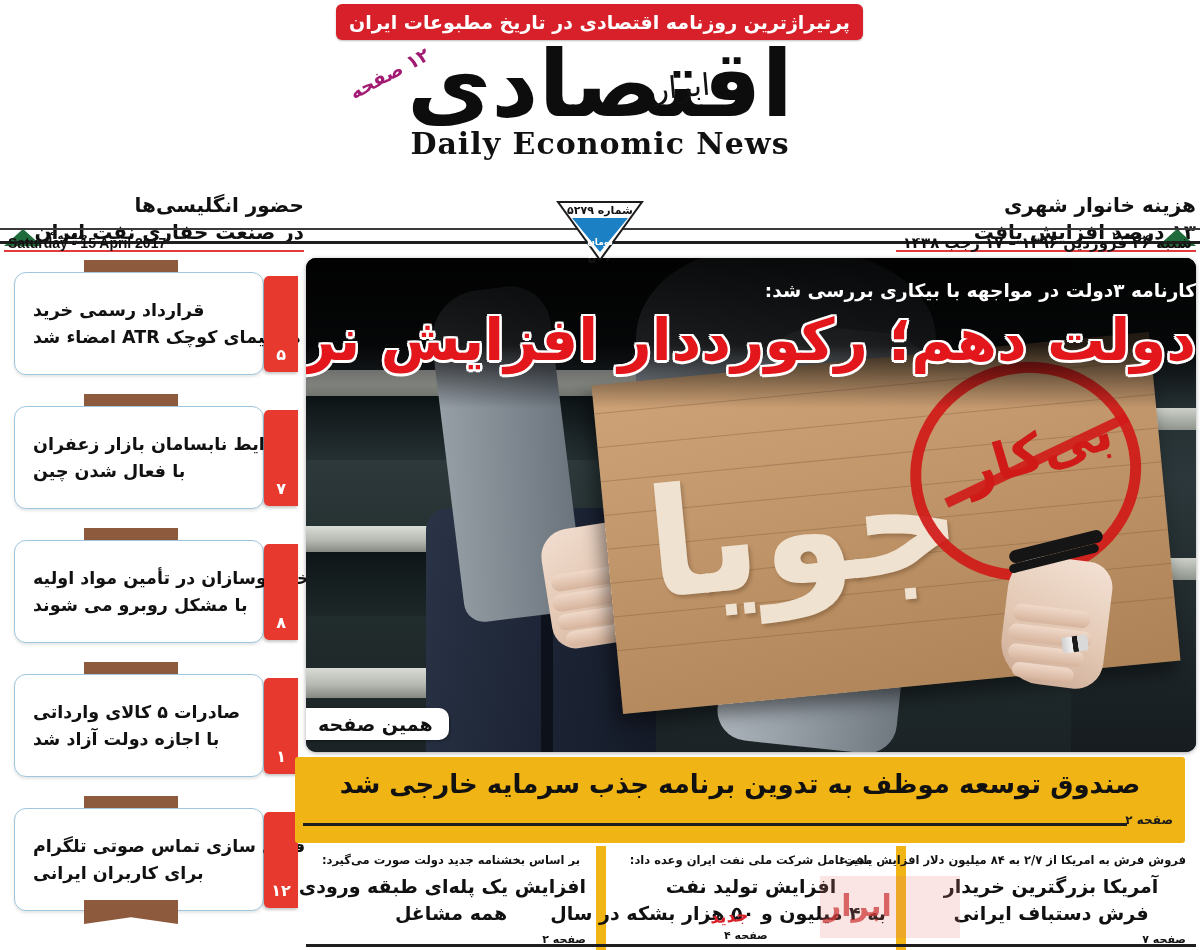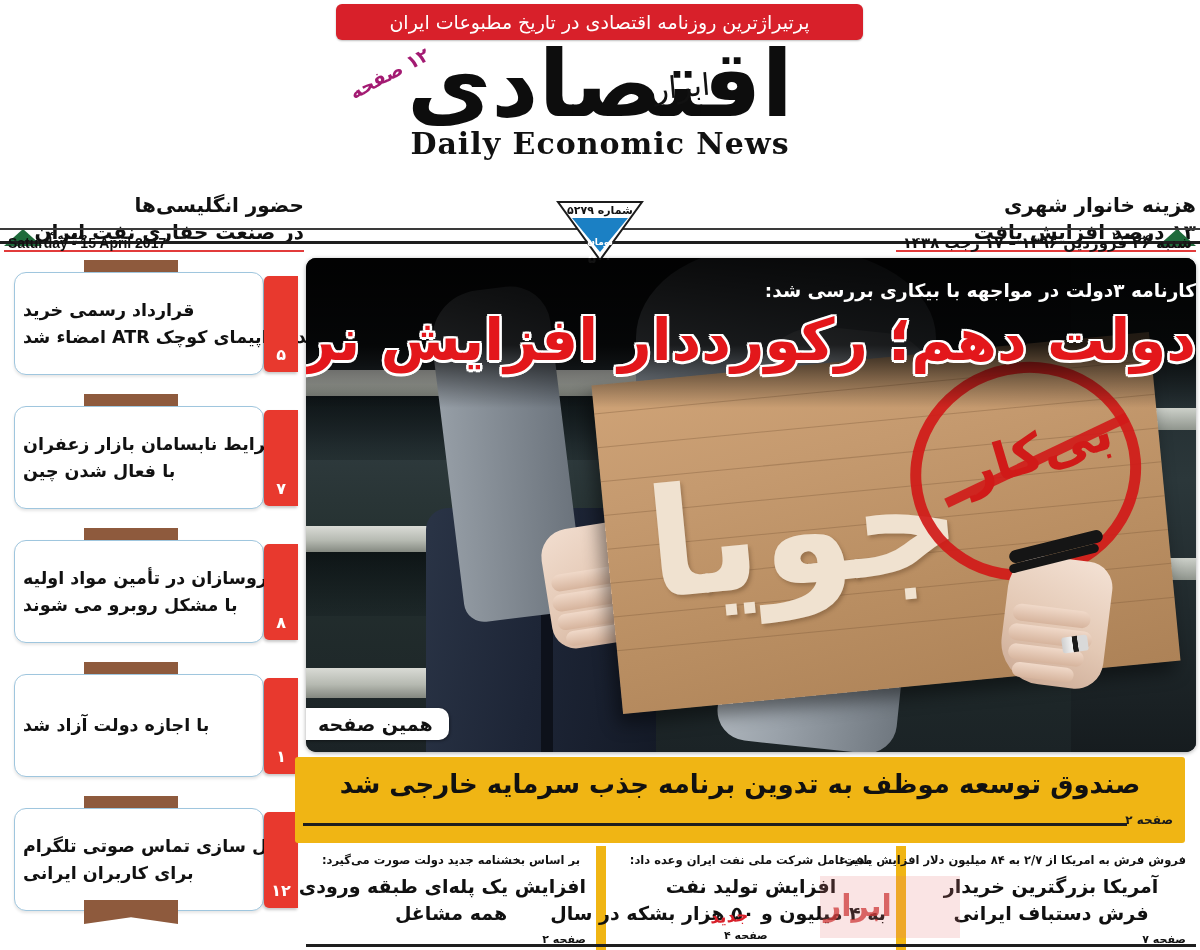--- a/index.html
+++ b/index.html
@@ -11,21 +11,21 @@
   .page{position:relative;width:1200px;height:950px;background:#fff;}
 
   
   .top-banner{
     position:absolute;left:336px;top:4px;width:527px;height:36px;
     background:#d8202a;border-radius:6px;
     display:flex;align-items:center;justify-content:center;
     box-shadow:0 1px 2px rgba(0,0,0,.25);
   }
   .top-banner span{
-    color:#fff;font-size:19px;font-weight:normal;letter-spacing:.5px;
+    color:#fff;font-size:19px;font-weight:bold;letter-spacing:.5px;
     direction:rtl;white-space:nowrap;text-align:right;
   }
 
   
   .masthead{position:absolute;left:0;top:40px;width:1200px;height:165px;}
   .logo-wrap{
     position:absolute;left:50%;top:-2px;transform:translateX(-50%);
     text-align:center;width:520px;
   }
   .logo-main{
@@ -102,21 +102,21 @@
   }
 
   
   .sidebar{position:absolute;left:6px;top:262px;width:292px;}
   .side-item{position:relative;height:120px;margin-bottom:14px;}
   .side-card{
     position:absolute;left:8px;top:10px;right:34px;height:103px;
     background:#fff;border:1.5px solid #9fc6de;border-radius:12px;
     box-shadow:0 2px 3px rgba(0,0,0,.10);
     display:flex;flex-direction:column;align-items:flex-end;justify-content:center;
-    padding:4px 12px 4px 8px;box-sizing:border-box;
+    padding:4px 12px 4px 18px;box-sizing:border-box;
   }
   .side-card .tl{
     font-size:17.5px;font-weight:bold;direction:rtl;line-height:1.5;
     text-align:right;white-space:nowrap;
   }
   .side-pg{
     position:absolute;right:0px;top:14px;width:34px;height:96px;
     background:#e8392e;border-radius:5px 0 0 5px;
     display:flex;align-items:flex-end;justify-content:center;
     padding-bottom:8px;box-sizing:border-box;
@@ -414,20 +414,21 @@
         <div class="tl">با مشکل روبرو می شوند</div>
       </div>
       <div class="side-pg">
         <span>۸</span>
       </div>
     </div>
 
     <div class="side-item">
       <div class="ribbon"></div>
       <div class="side-card">
+        <div class="tl">صادرات ۵ کالای وارداتی</div>
         <div class="tl">با اجازه دولت آزاد شد</div>
       </div>
       <div class="side-pg">
         <span>۱</span>
       </div>
     </div>
 
     <div class="side-item">
       <div class="ribbon"></div>
       <div class="side-card">

